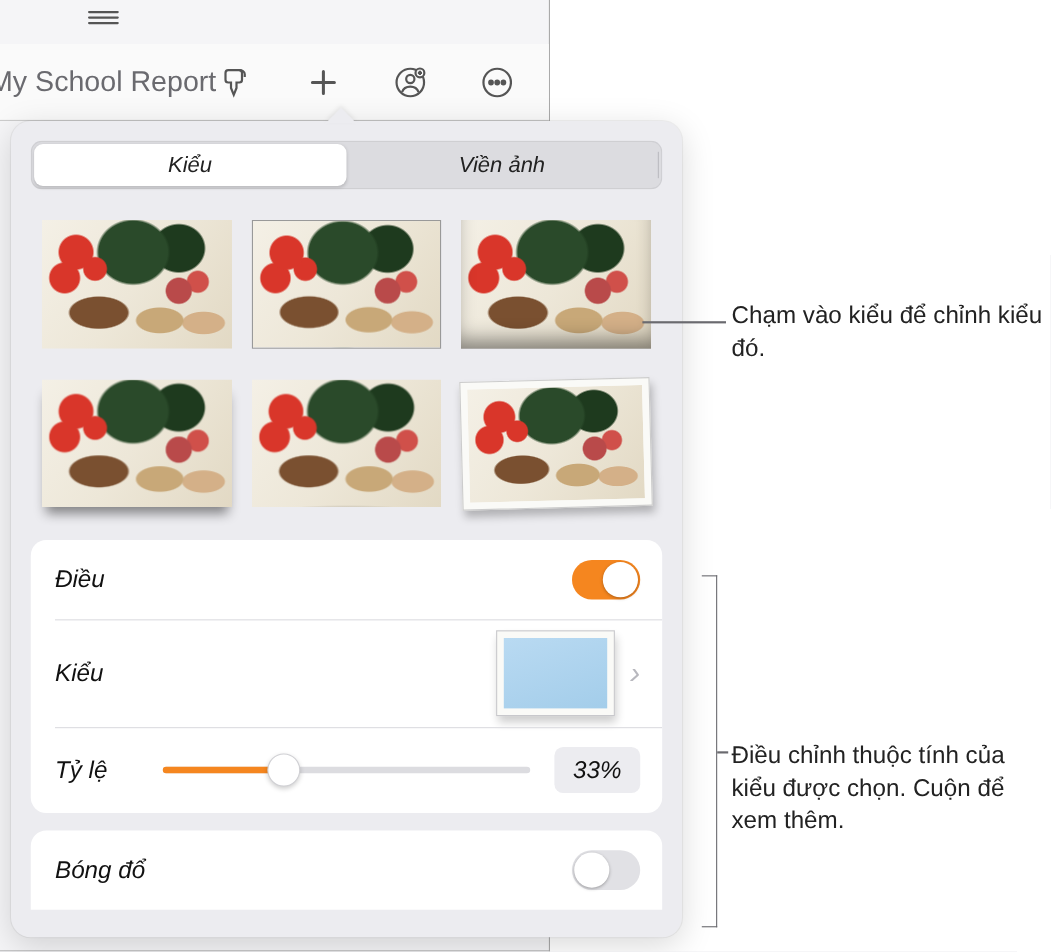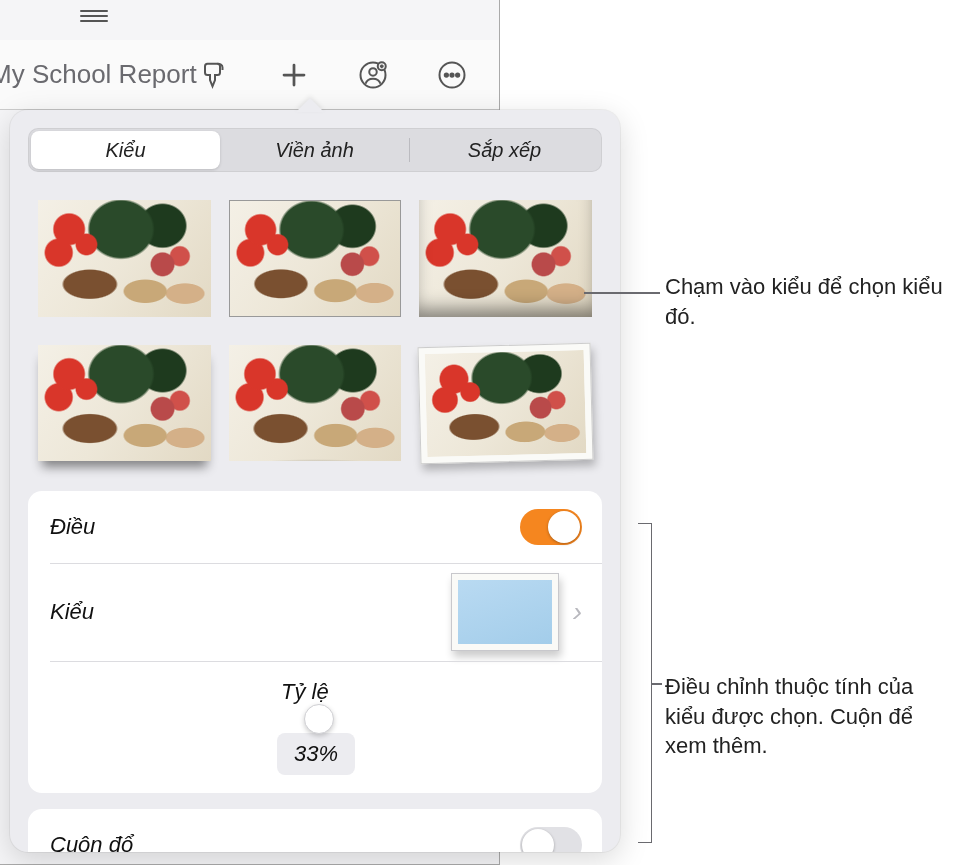--- a/index.html
+++ b/index.html
@@ -222,21 +222,21 @@
   .frame-thumb-inner {
     width:100%; height:100%;
     background: linear-gradient(160deg, #b9daf2 0%, #a3cdea 100%);
   }
   .chev {
     font-size:28px;
     color:#b8b8be;
     font-weight:300;
   }
 
-  .slider-row { gap:14px;flex-direction:column; }
+  .slider-row { gap:14px; }
   .slider-track {
     flex:1;
     height:6px;
     background:#dcdce0;
     border-radius:3px;
     position:relative;
     margin: 0 8px 0 14px;
   }
   .slider-fill {
     position:absolute;
@@ -336,23 +336,20 @@
     <div class="popover-arrow"></div>
     <div class="popover">
       <div class="seg-control">
         <div class="seg-item active">
           <span>Kiểu</span>
         </div>
         <div class="seg-item">
           <span>Viền ảnh</span>
         </div>
         <div class="seg-div"></div>
-        <div class="seg-item">
-          <span>Sắp xếp</span>
-        </div>
       </div>
 
       <div class="styles-grid">
         <div class="style-thumb var1">
             <div class="thumb-img"></div>
           </div>
         <div class="style-thumb var2">
             <div class="thumb-img"></div>
           </div>
         <div class="style-thumb var3">
@@ -388,27 +385,27 @@
           <div class="slider-track">
             <div class="slider-fill" style="width:33%"></div>
             <div class="slider-knob" style="left:33%"></div>
           </div>
           <div class="pct-badge">33%</div>
         </div>
       </div>
 
       <div class="settings-card shadow-card">
         <div class="settings-row">
-          <div class="row-label">Cuộn đổ</div>
+          <div class="row-label">Bóng đổ</div>
           <div class="switch off"></div>
         </div>
       </div>
 
     </div>
   </div>
 </div>
 
 <div class="callout-line" style="left:584px; top:292px; width:76px; height:1.5px;"></div>
-<div class="callout" style="left:665px; top:272px;">Chạm vào kiểu để chọn kiểu đó.</div>
+<div class="callout" style="left:665px; top:272px;">Chạm vào kiểu để chỉnh kiểu đó.</div>
 
 <div class="bracket" style="left:638px; top:523px; width:14px; height:320px;"></div>
 <div class="callout-line" style="left:652px; top:683px; width:10px; height:1.5px;"></div>
 <div class="callout" style="left:665px; top:672px; width:280px;">Điều chỉnh thuộc tính của kiểu được chọn. Cuộn để xem thêm.</div>
 
 </body></html>

